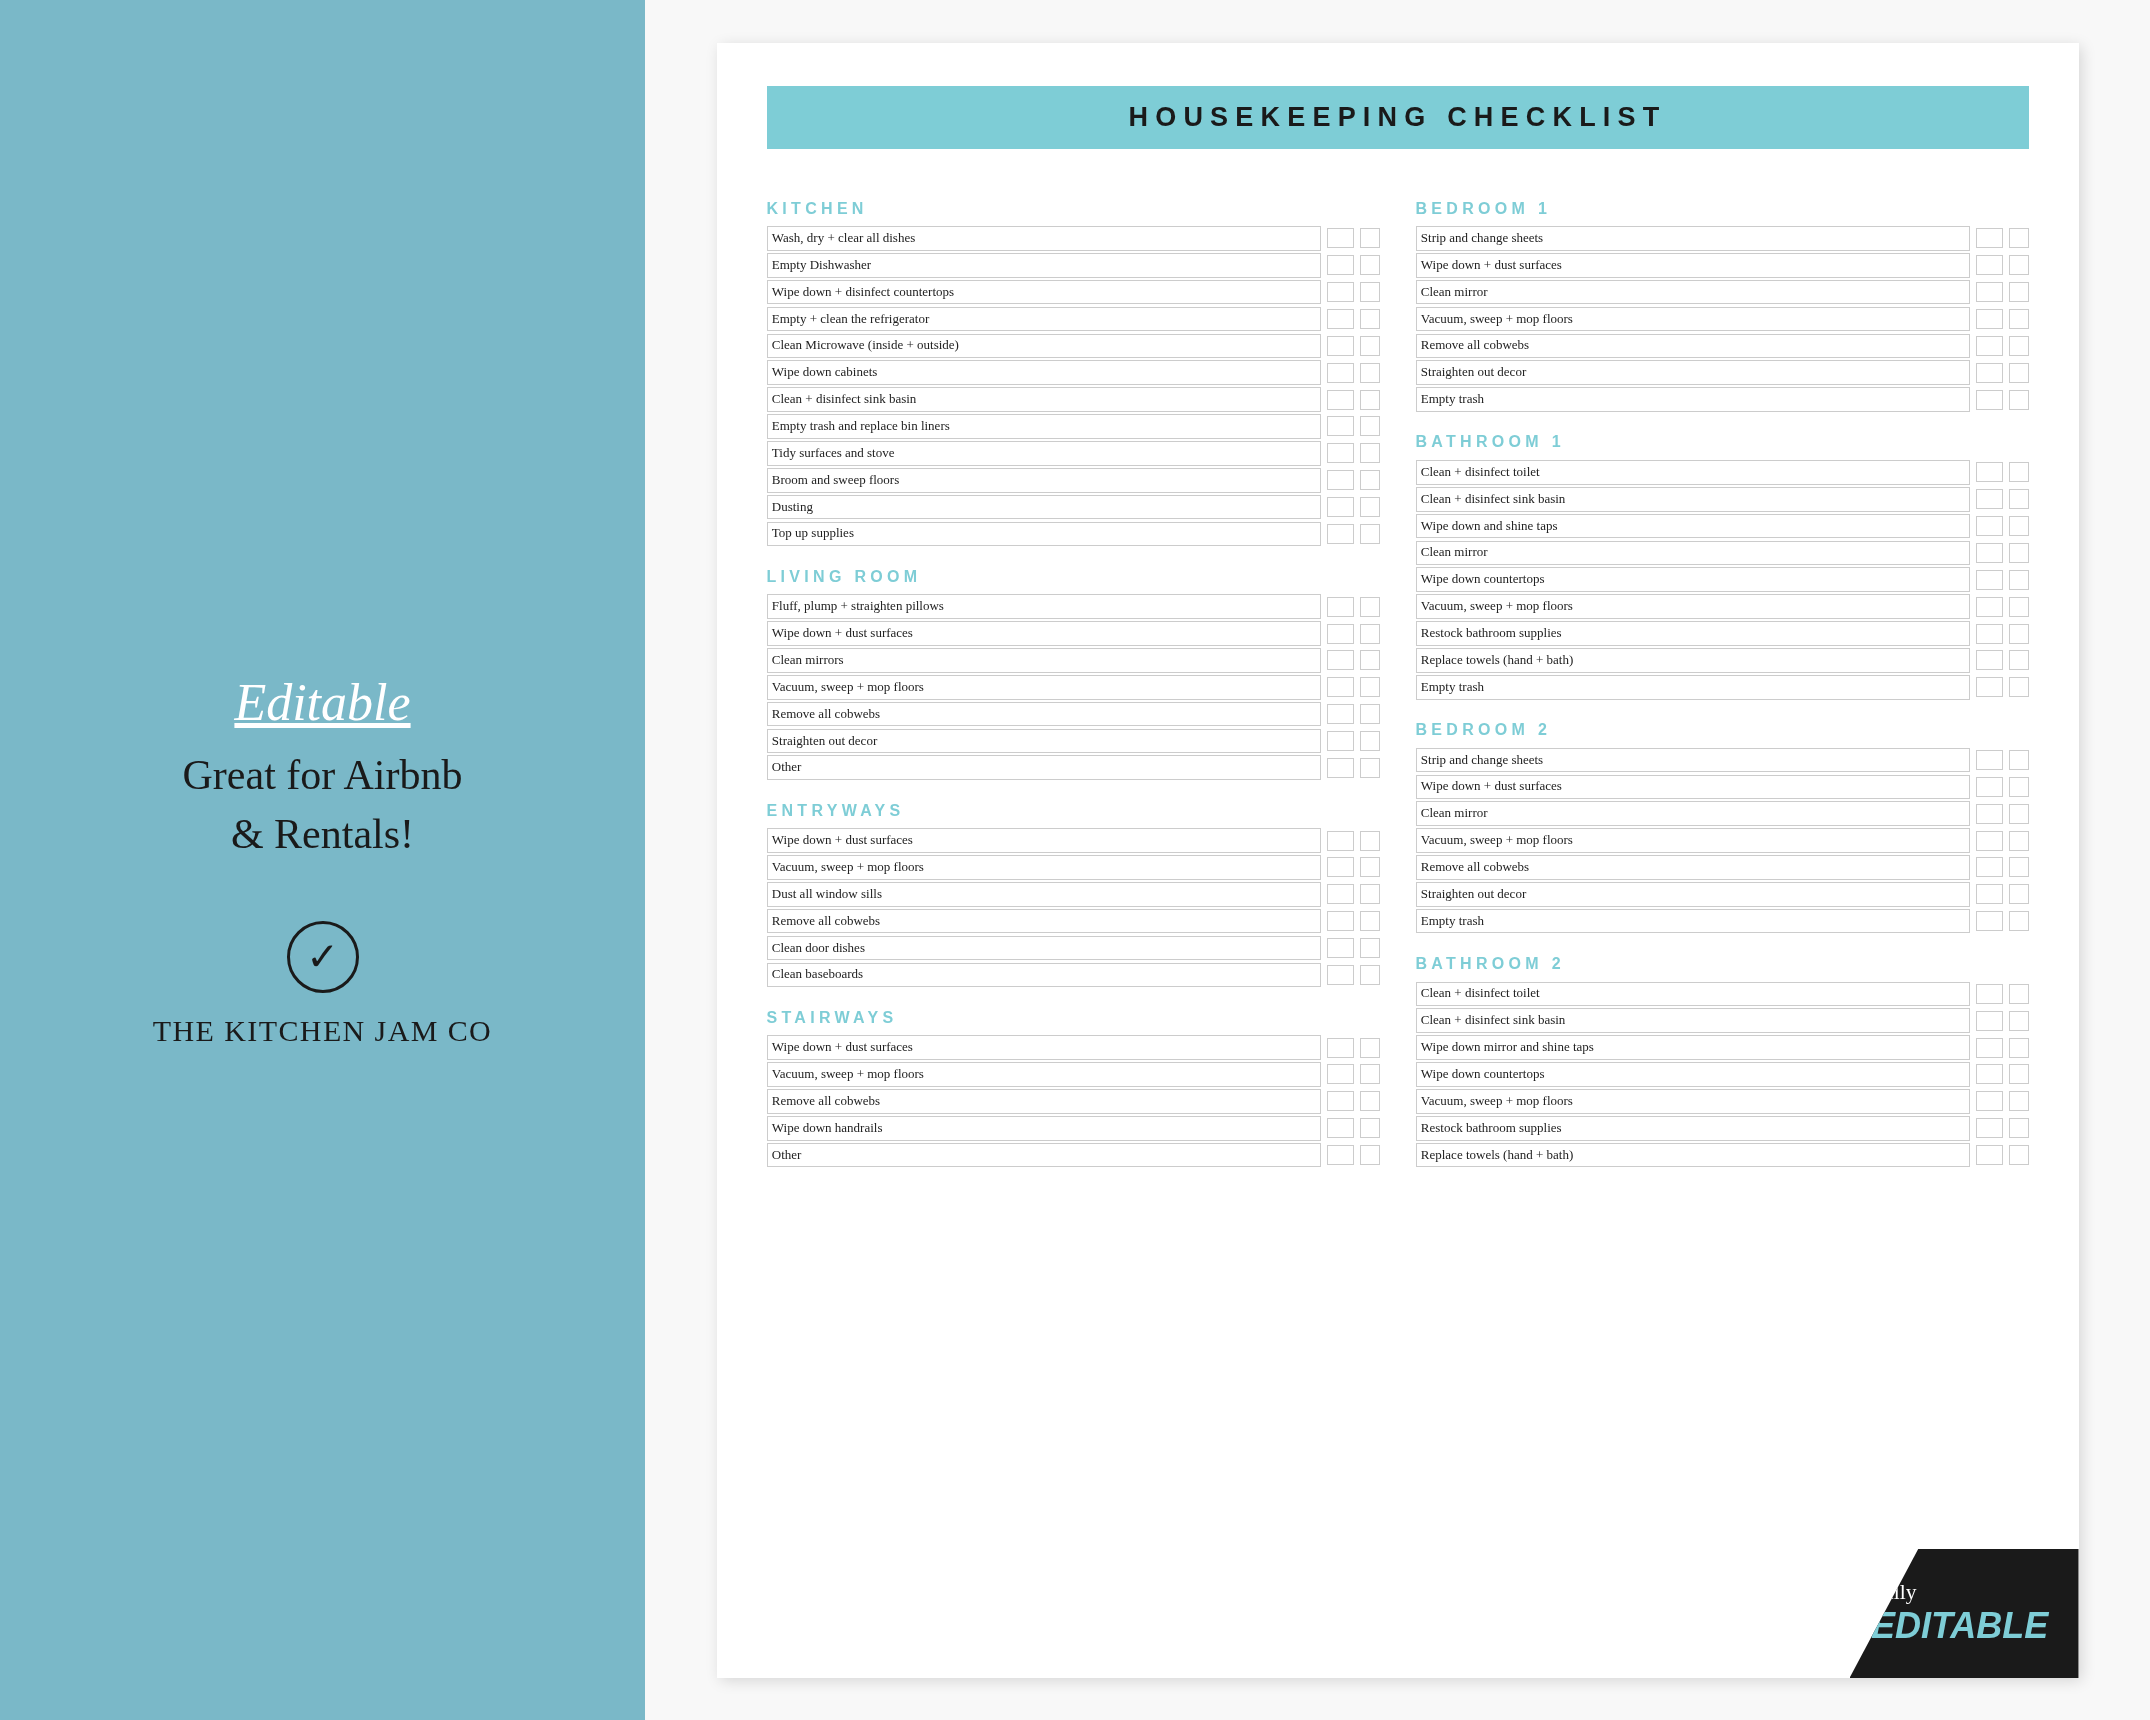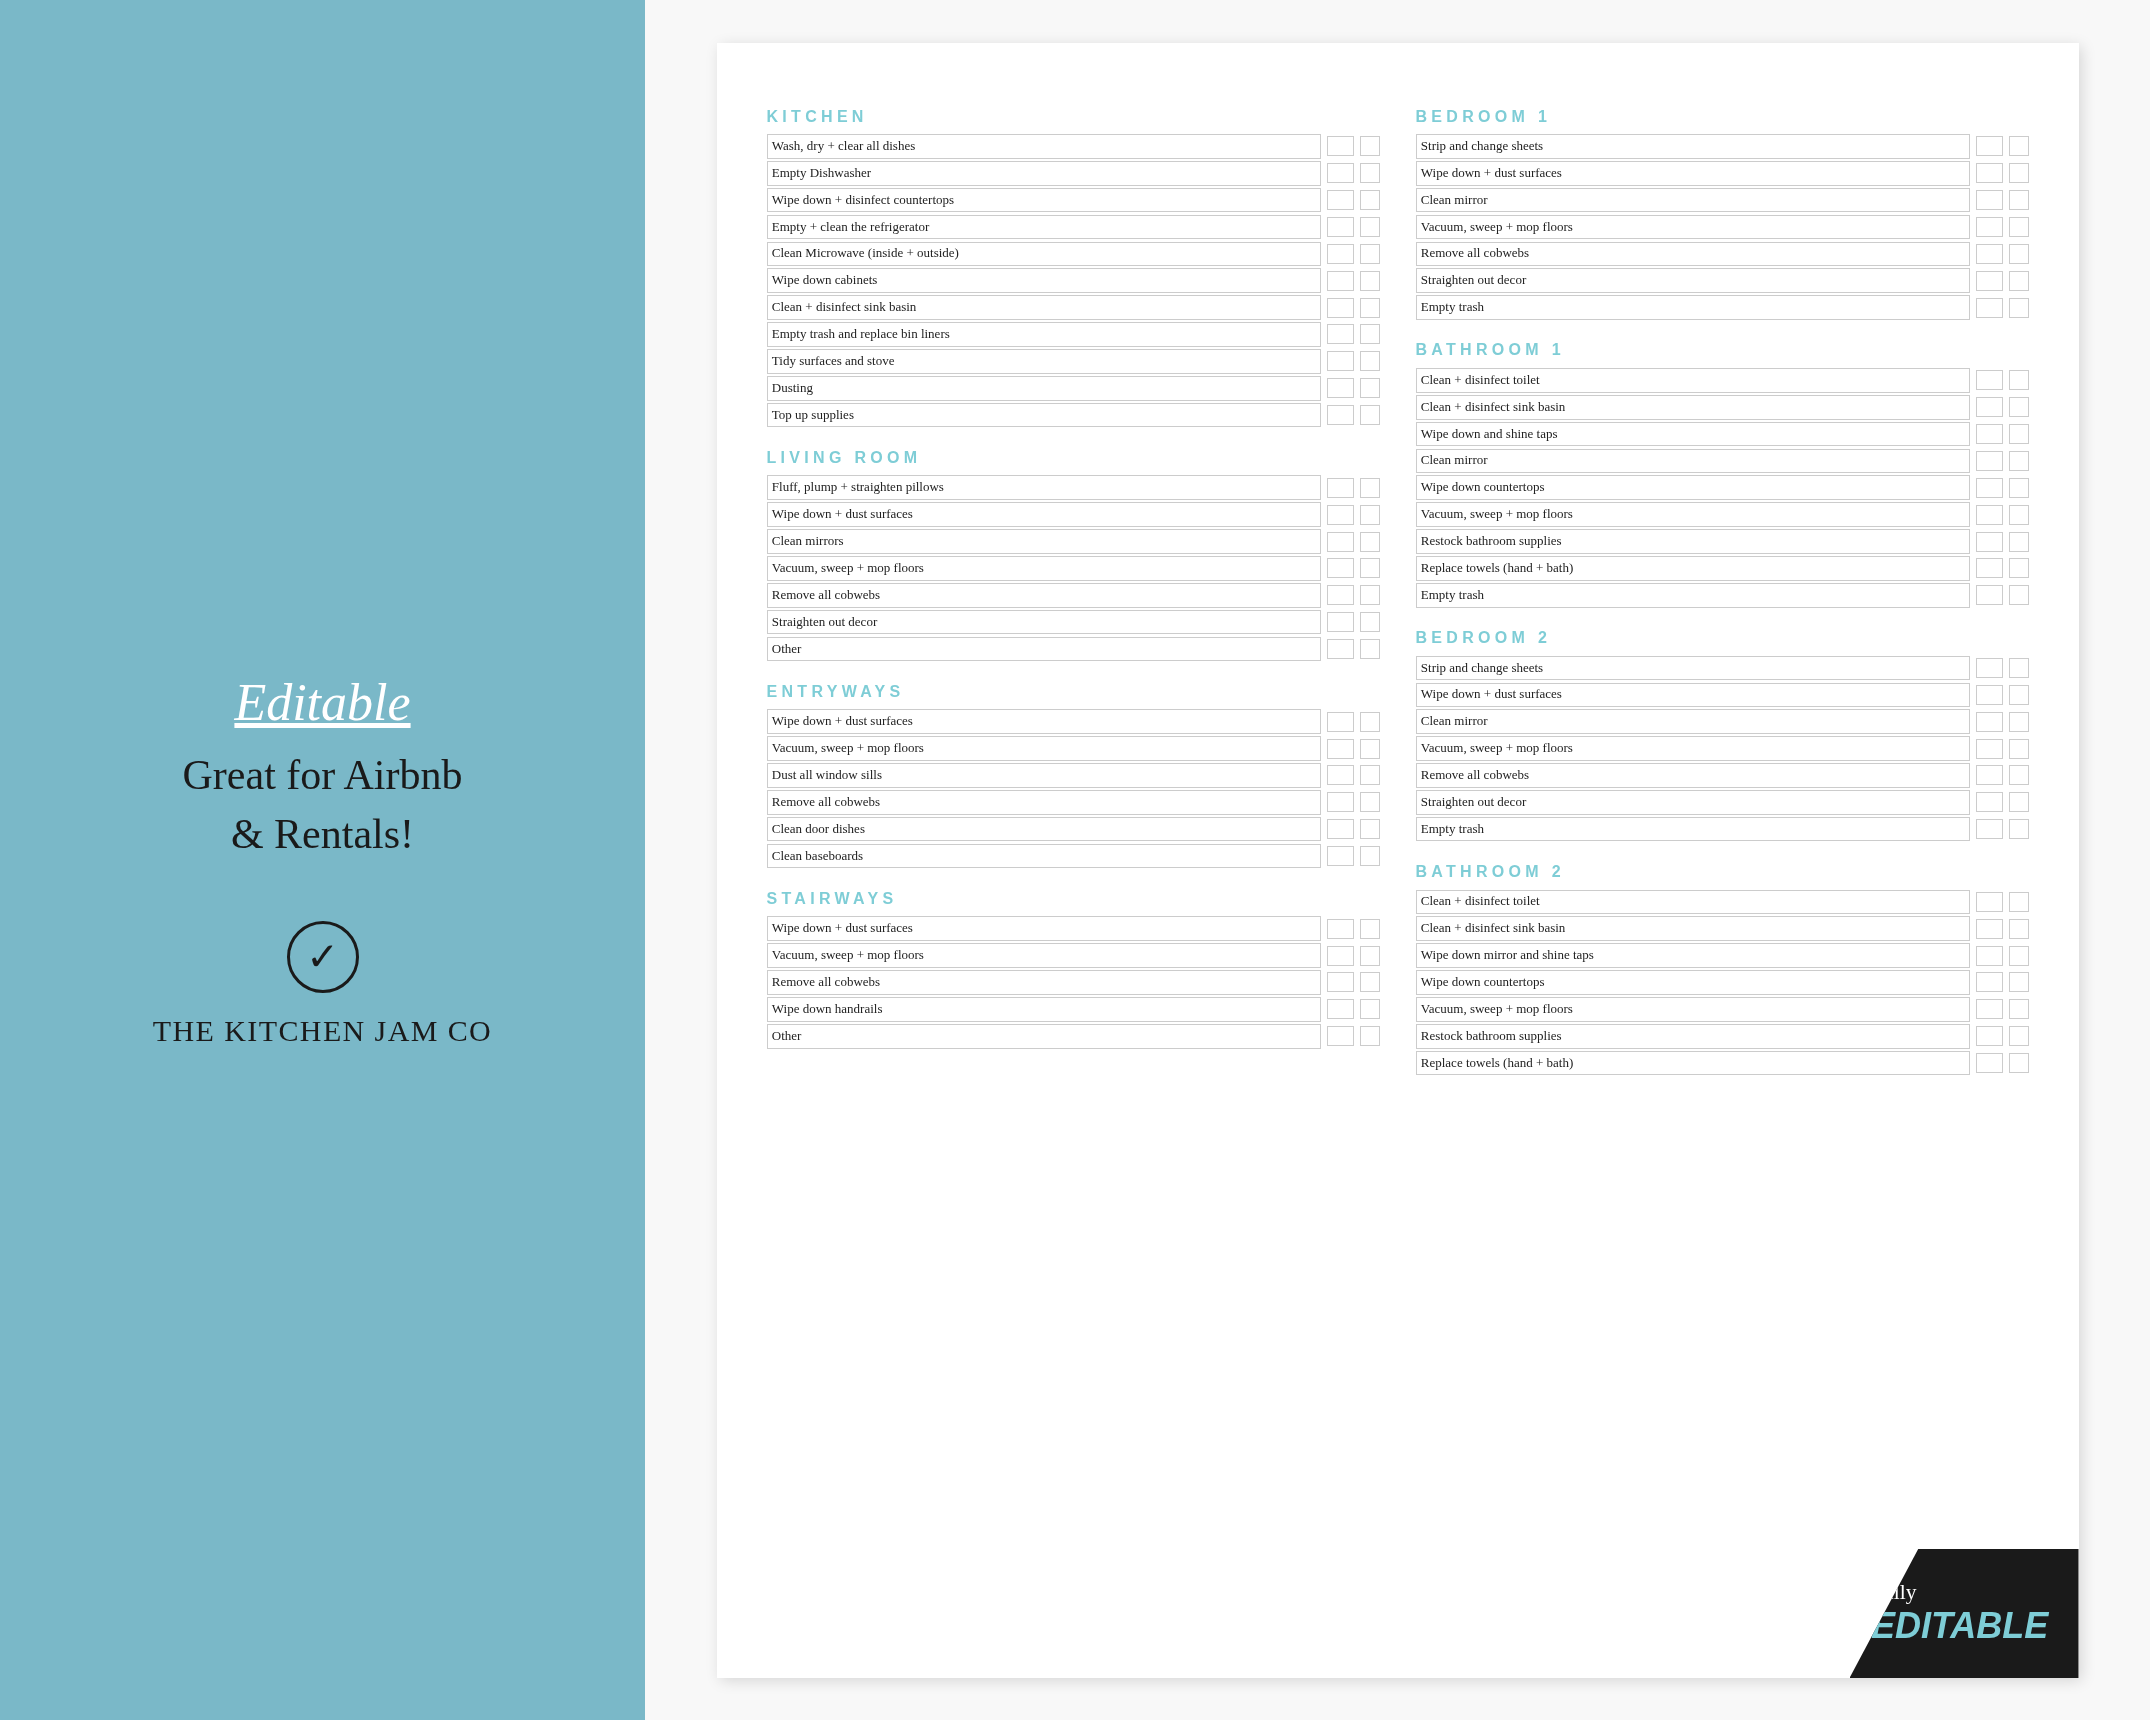--- a/index.html
+++ b/index.html
@@ -199,20 +199,21 @@
   <div class="subtitle">Great for Airbnb<br>&amp; Rentals!</div>
   <div class="circle-check">
     <span class="circle-check-inner">✓</span>
   </div>
   <div class="brand-name">THE KITCHEN JAM CO</div>
 </div>
 
 <div class="right-panel">
   <div class="document">
 
+    <div class="doc-header">HOUSEKEEPING   CHECKLIST</div>
 
     <div class="doc-columns">
 
       <div class="doc-col">
 
         <div class="section-title">KITCHEN</div>
         <div>
           <div class="checklist-item">
             <div class="checklist-text">Wash, dry + clear all dishes</div>
             <div class="check-box"></div>
@@ -248,20 +249,25 @@
             <div class="check-box"></div>
             <div class="check-box-small"></div>
           </div>
           <div class="checklist-item">
             <div class="checklist-text">Empty trash and replace bin liners</div>
             <div class="check-box"></div>
             <div class="check-box-small"></div>
           </div>
           <div class="checklist-item">
             <div class="checklist-text">Tidy surfaces and stove</div>
+            <div class="check-box"></div>
+            <div class="check-box-small"></div>
+          </div>
+          <div class="checklist-item">
+            <div class="checklist-text">Broom and sweep floors</div>
             <div class="check-box"></div>
             <div class="check-box-small"></div>
           </div>
           <div class="checklist-item">
             <div class="checklist-text">Dusting</div>
             <div class="check-box"></div>
             <div class="check-box-small"></div>
           </div>
           <div class="checklist-item">
             <div class="checklist-text">Top up supplies</div>

